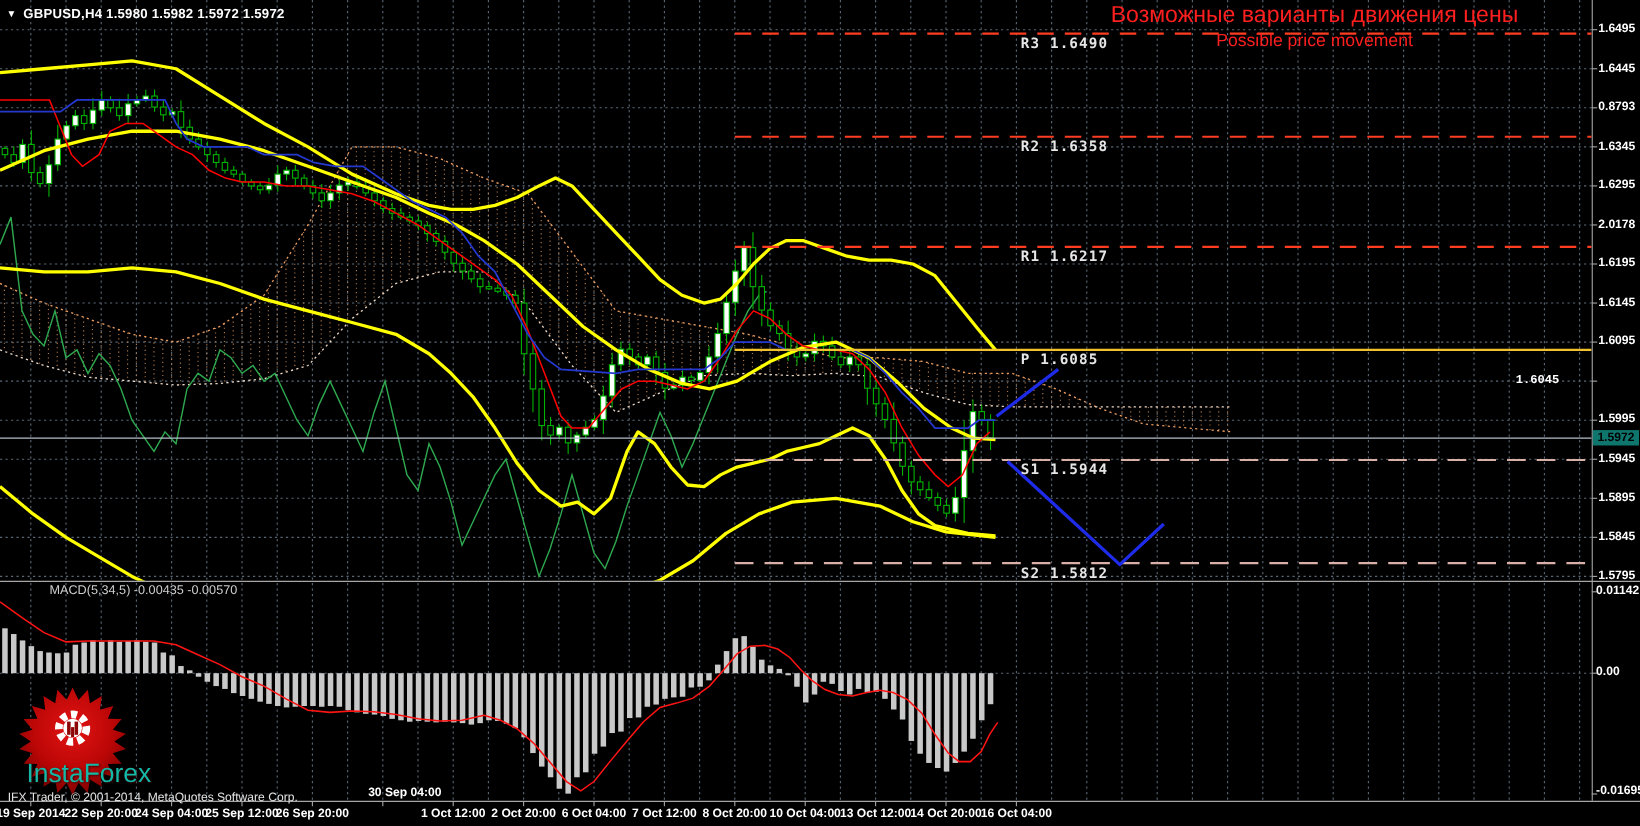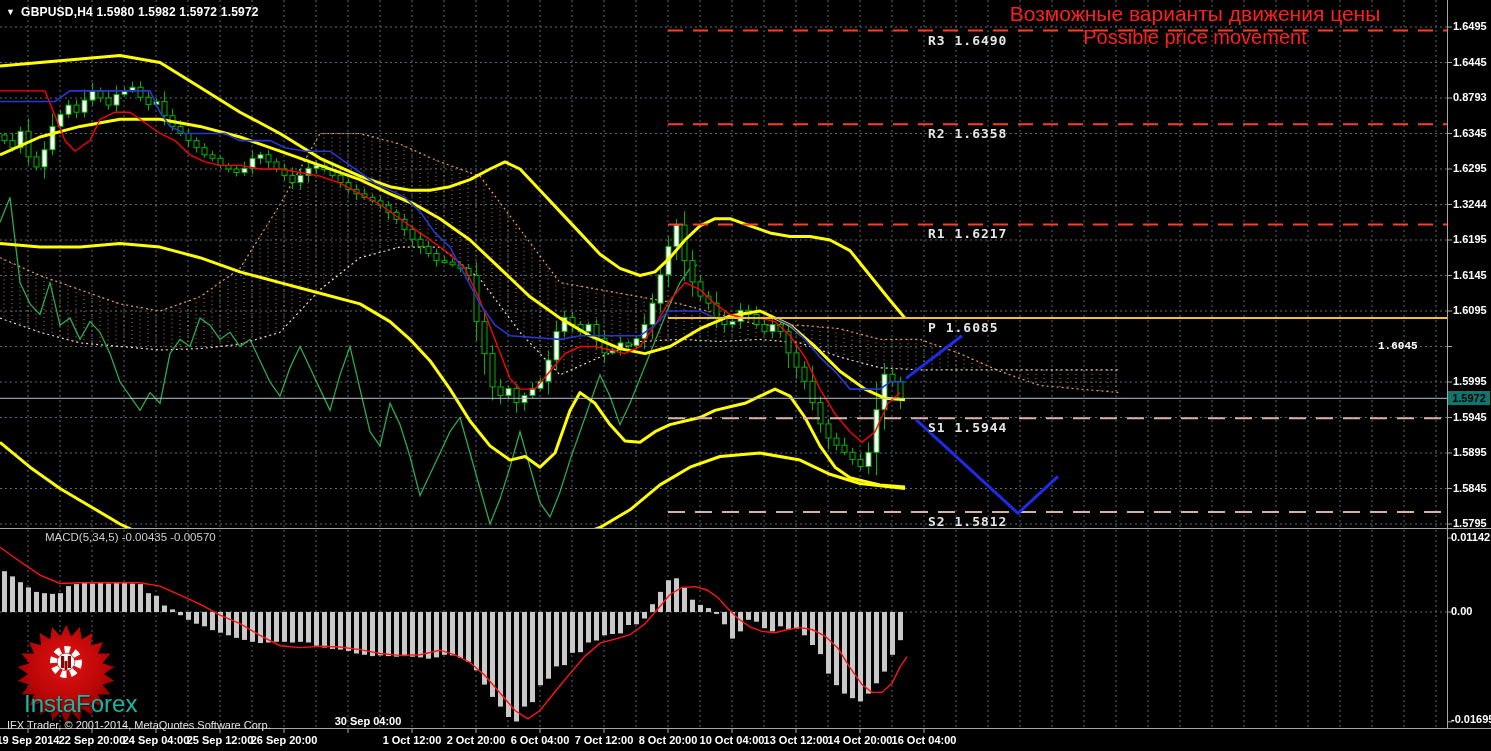--- a/index.html
+++ b/index.html
@@ -4,21 +4,21 @@
 <style>
   html,body{margin:0;padding:0;background:#000;}
   #root{position:relative;width:1491px;height:751px;background:#000;overflow:hidden;
         font-family:"Liberation Sans",sans-serif;}
   svg{position:absolute;left:0;top:0;}
   .lbl{position:absolute;white-space:nowrap;}
   .symbol-info{left:6px;top:5px;color:#fff;font-size:12px;font-weight:bold;letter-spacing:.2px;}
   .symbol-info .tri{display:inline-block;margin-right:6px;font-size:9px;vertical-align:1px;}
   .annotation{left:995px;top:2px;width:400px;text-align:center;}
   .annotation .l1{font-size:21px;line-height:24px;}
-  .annotation .l2{font-size:20px;line-height:23px;}
+  .annotation .l2{font-size:16px;line-height:23px;}
   .pivot-label{font-family:"DejaVu Sans Mono",monospace;font-size:13px;font-weight:bold;
                color:#e6e6e6;text-shadow:1px 1px 0 #000;letter-spacing:1px;}
   .ptick{color:#fff;font-size:11px;font-weight:bold;}
   .ttick{color:#fff;font-size:11px;font-weight:bold;width:96px;text-align:center;}
   .macd-label{left:6px;top:531px;color:#cdcdcd;font-size:11.5px;margin-left:39px;}
   .badge{left:1448px;top:391px;width:42px;height:14px;background:#0f766e;color:#000;
          font-size:11px;font-weight:bold;text-align:center;line-height:14px;}
   .copyright{left:7px;top:719px;color:#e2e2e2;font-size:11px;z-index:6;}
   .logo{left:8px;top:624px;z-index:5;}
   .brand{left:24px;top:690px;color:#14b8a6;font-size:24px;z-index:6;text-shadow:1px 1px 2px #3a0000;}
@@ -719,21 +719,21 @@
   <div class="lbl brand">InstaForex</div>
 
   <div class="lbl copyright">IFX Trader, © 2001-2014, MetaQuotes Software Corp.</div>
 
   <div id="labels">
       <div class="lbl ptick" style="left: 1453px; top: 20px;">1.6495</div>
       <div class="lbl ptick" style="left: 1453px; top: 55.5px;">1.6445</div>
       <div class="lbl ptick" style="left: 1453px; top: 91px;">0.8793</div>
       <div class="lbl ptick" style="left: 1453px; top: 126.5px;">1.6345</div>
       <div class="lbl ptick" style="left: 1453px; top: 162px;">1.6295</div>
-      <div class="lbl ptick" style="left: 1453px; top: 197.5px;">1.3244</div>
+      <div class="lbl ptick" style="left: 1453px; top: 197.5px;">2.0178</div>
       <div class="lbl ptick" style="left: 1453px; top: 233px;">1.6195</div>
       <div class="lbl ptick" style="left: 1453px; top: 268.5px;">1.6145</div>
       <div class="lbl ptick" style="left: 1453px; top: 304px;">1.6095</div>
       <div class="lbl ptick" style="left: 1378px; top: 339.5px; font-family: Liberation Mono, monospace;">1.6045</div>
       <div class="lbl ptick" style="left: 1453px; top: 375px;">1.5995</div>
       <div class="lbl ptick" style="left: 1453px; top: 410.5px;">1.5945</div>
       <div class="lbl ptick" style="left: 1453px; top: 446px;">1.5895</div>
       <div class="lbl ptick" style="left: 1453px; top: 481.5px;">1.5845</div>
       <div class="lbl ptick" style="left: 1453px; top: 517px;">1.5795</div>
       <div class="lbl ptick" style="left: 1451px; top: 531px;">0.01142</div>

